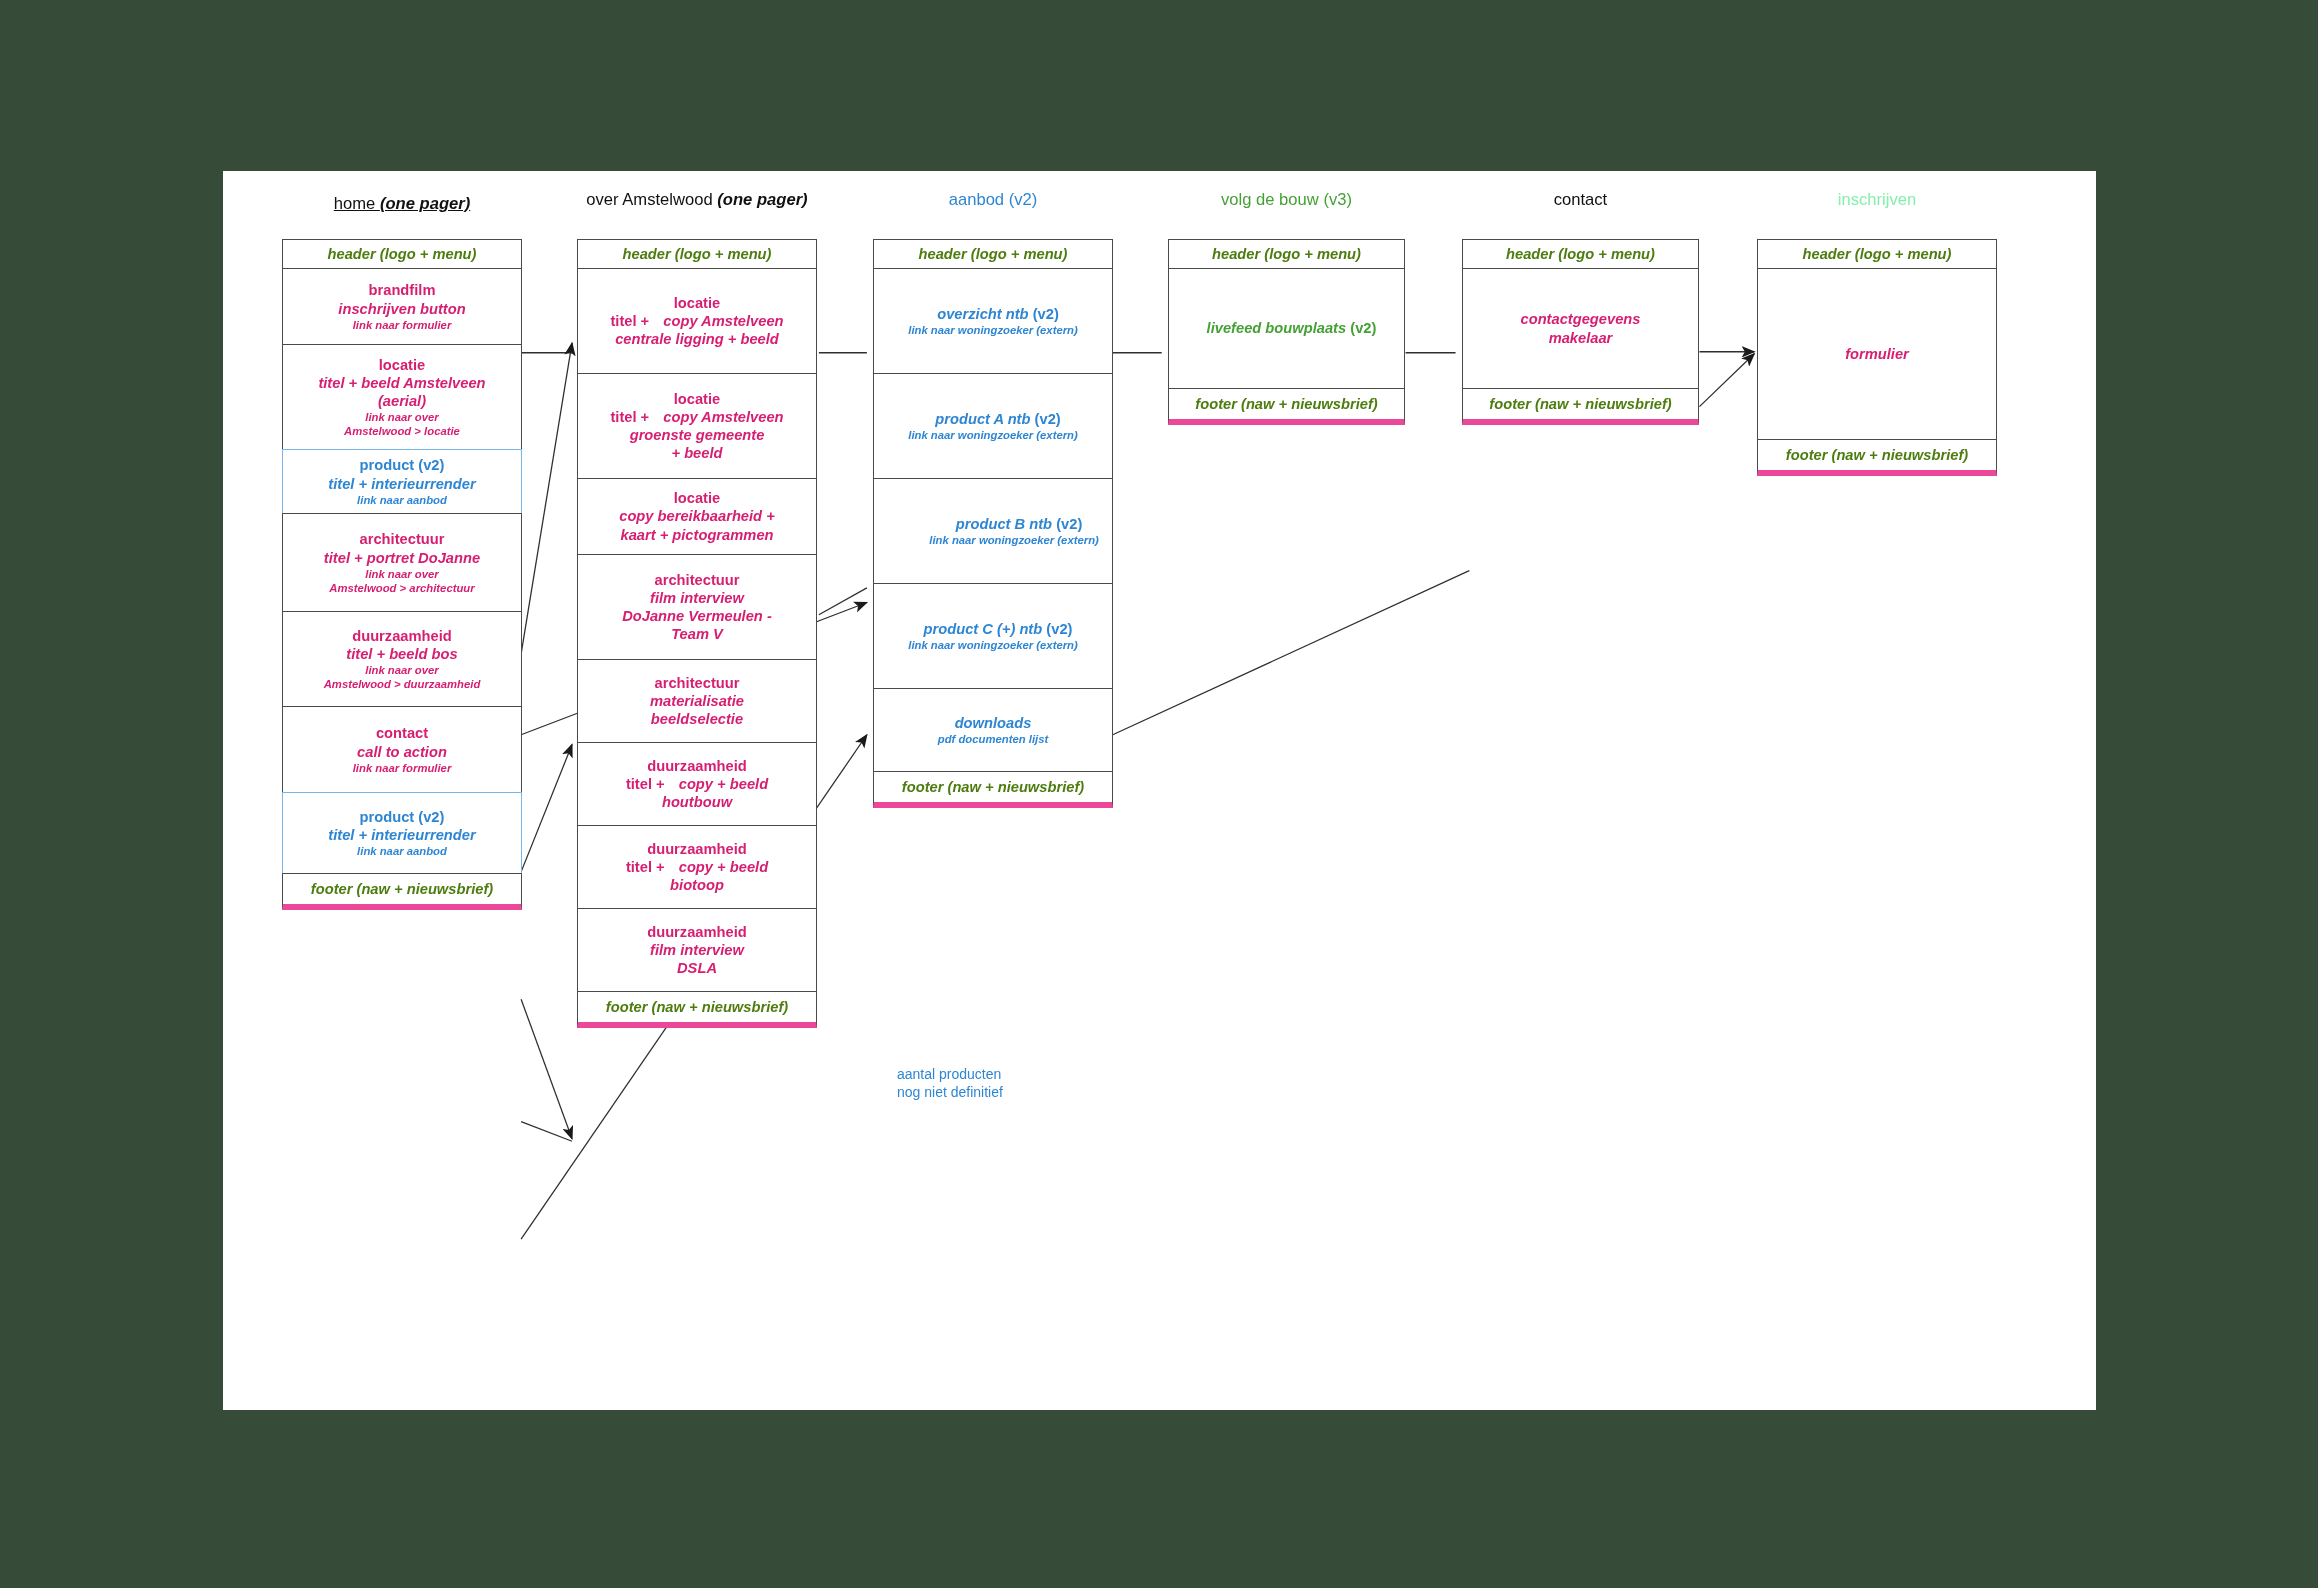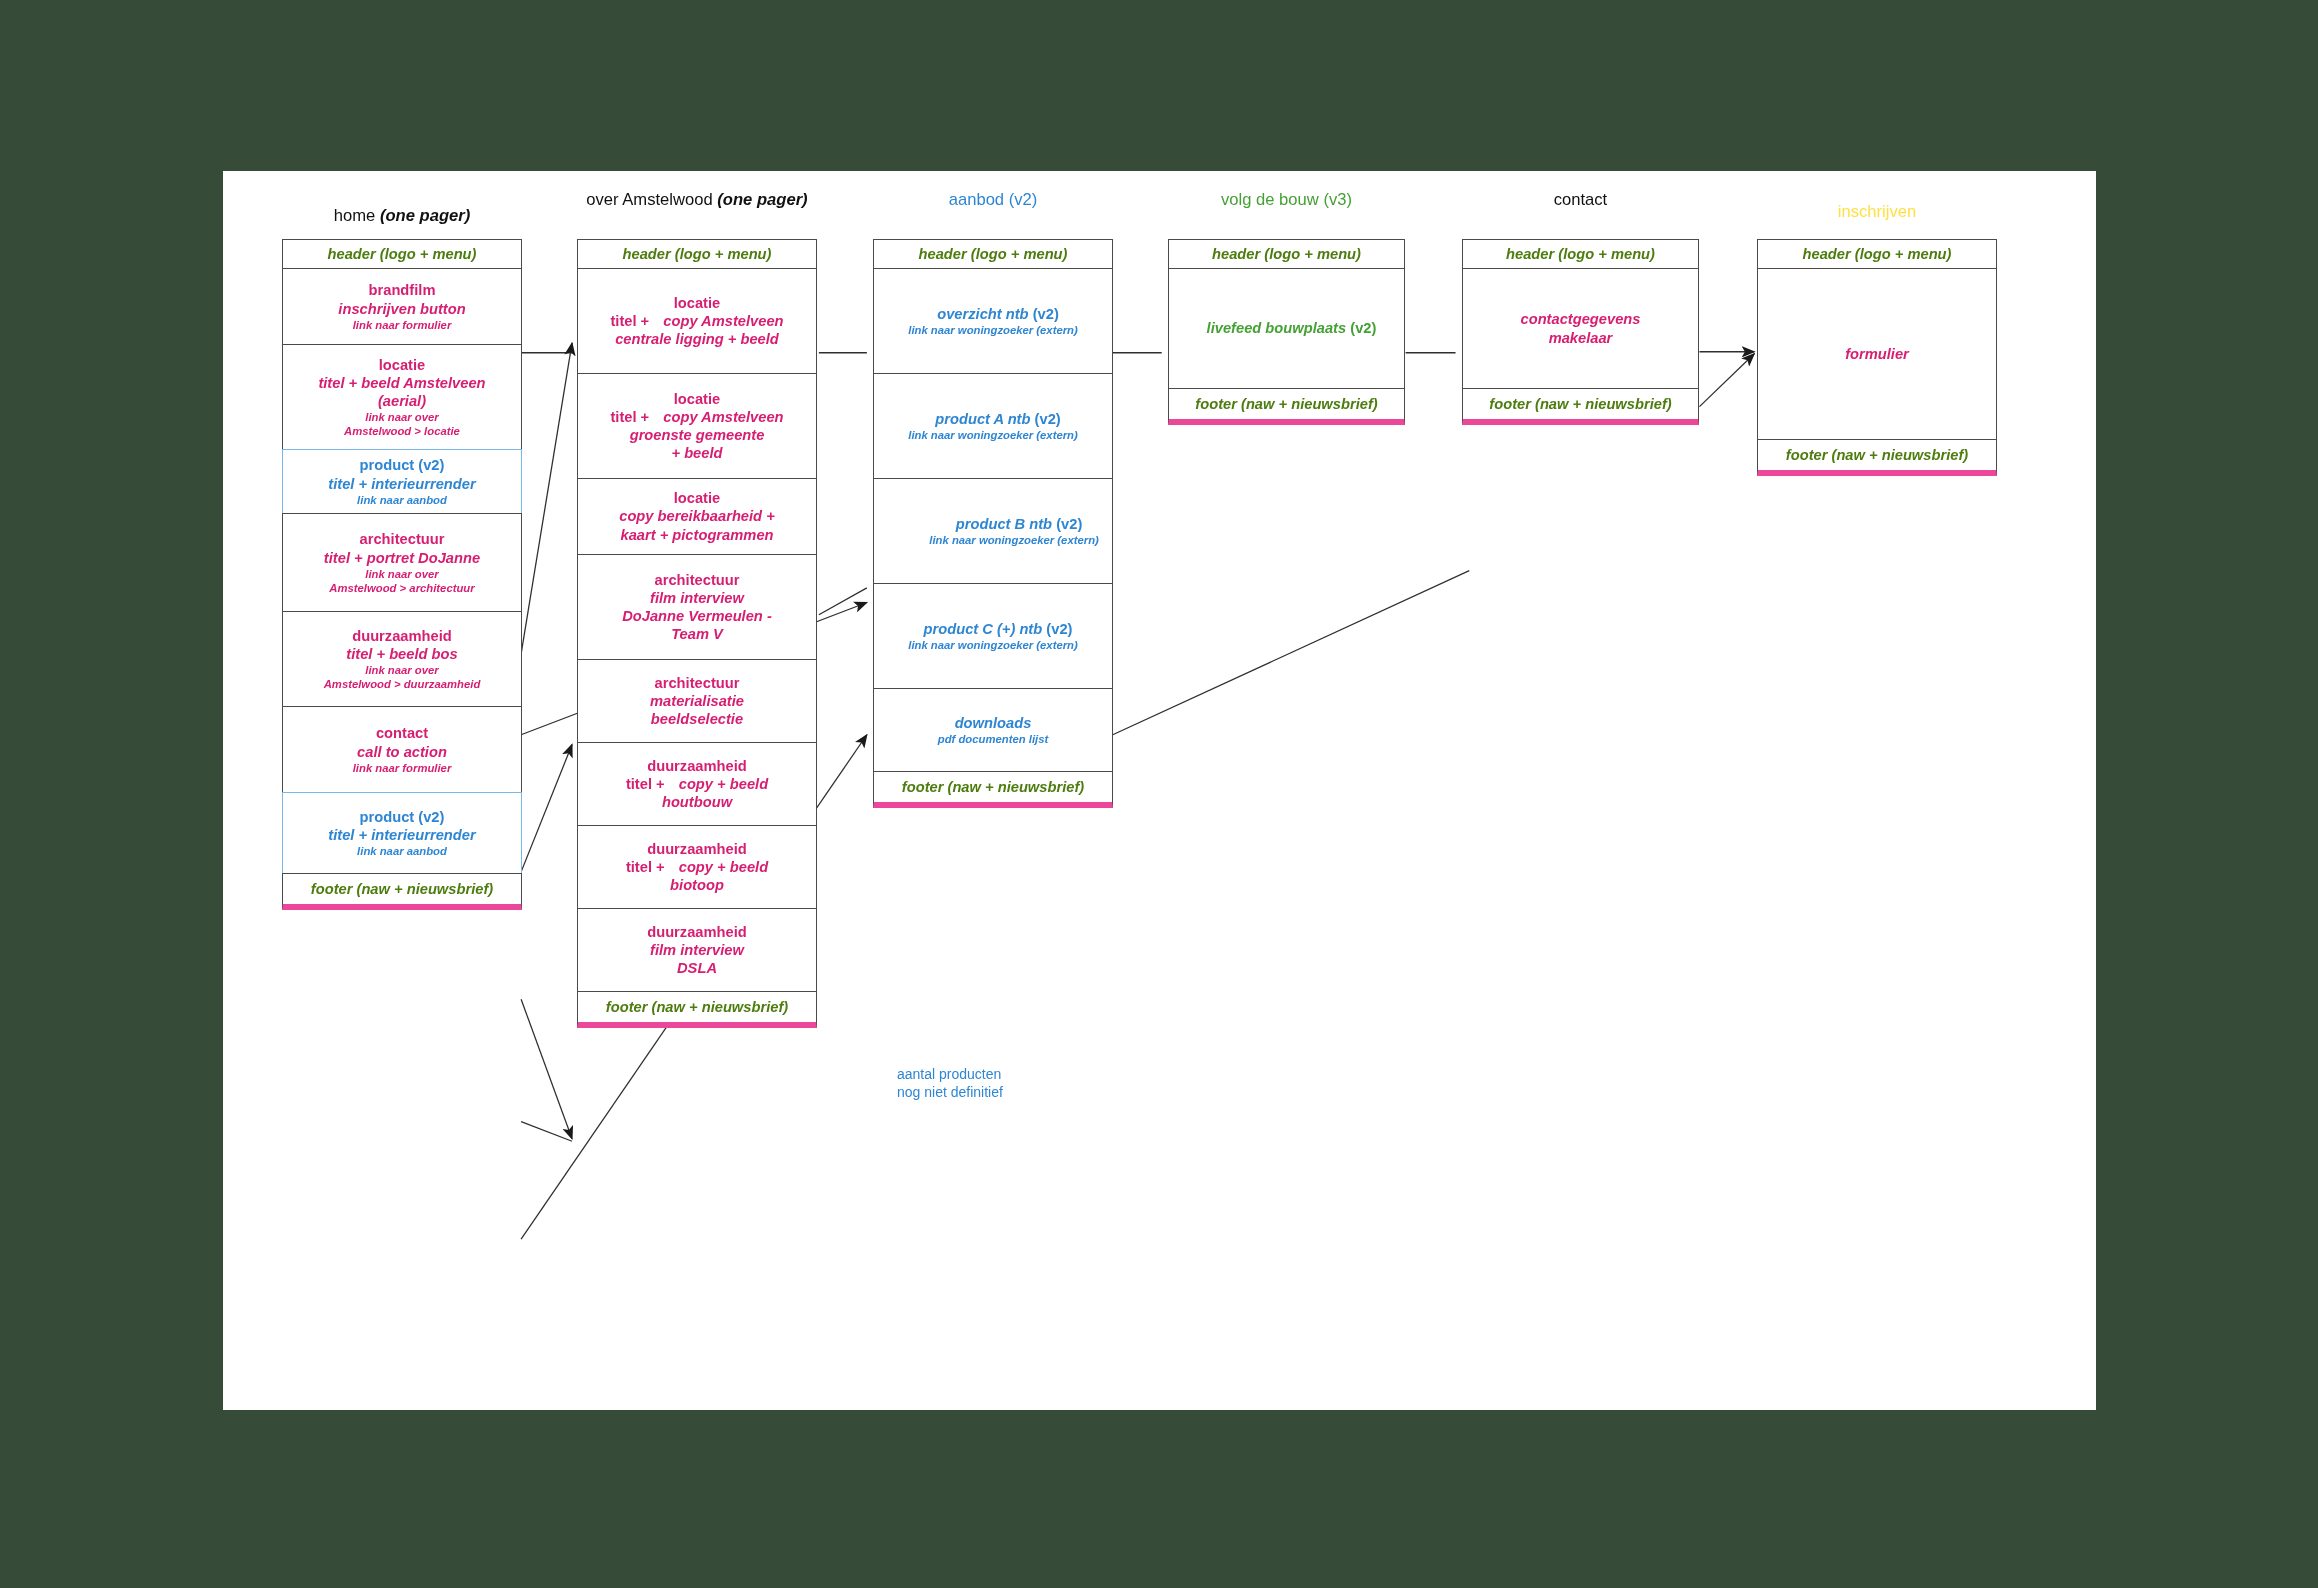--- a/index.html
+++ b/index.html
@@ -101,21 +101,21 @@
 
     <line x1="3470" y1="718" x2="3582" y2="718" marker-end="url(#arrow)"></line>
     <line x1="3470" y1="830" x2="3582" y2="722" marker-end="url(#arrow)"></line>
 
     <line x1="2272" y1="1500" x2="3000" y2="1165"></line>
   </g>
 </svg>
 
 <div id="cols">
     <div class="col" style="left: 282px; top: 0px; width: 240px;">
-      <div class="col-title" style="top: 206px; color: rgb(17, 17, 17);">home <span class="ital">(one pager)</span></div>
+      <div class="col-title" style="top: 194px; color: rgb(17, 17, 17); text-decoration: underline;">home <span class="ital">(one pager)</span></div>
       <div class="stack" style="top: 239px; width: 240px;">
         <div class="box" style="height: 29px;">
           <span class="ln hdr black mixed">header (logo + menu)</span>
         </div>
         <div class="box" style="height: 76px;">
           <span class="ln t1 pink mixed">brandfilm</span>
           <span class="ln t2 pink mixed">inschrijven button</span>
           <span class="ln t3 pink mixed">link naar formulier</span>
         </div>
         <div class="box" style="height: 105px;">
@@ -264,21 +264,21 @@
         <div class="box" style="height: 120px;">
           <span class="ln t2 pink mixed">contactgegevens</span>
           <span class="ln t2 pink mixed">makelaar</span>
         </div>
         <div class="box last" style="height: 37px;">
           <span class="ln ftr black mixed">footer (naw + nieuwsbrief)</span>
         </div>
       </div>
     </div>
     <div class="col" style="left: 1757px; top: 0px; width: 240px;">
-      <div class="col-title" style="top: 202px; color: #fde047;">inschrijven</div>
+      <div class="col-title" style="top: 190px; color: #86efac;">inschrijven</div>
       <div class="stack" style="top: 239px; width: 240px;">
         <div class="box" style="height: 29px;">
           <span class="ln hdr black mixed">header (logo + menu)</span>
         </div>
         <div class="box" style="height: 171px;">
           <span class="ln t2 pink mixed">formulier</span>
         </div>
         <div class="box last" style="height: 37px;">
           <span class="ln ftr black mixed">footer (naw + nieuwsbrief)</span>
         </div>

